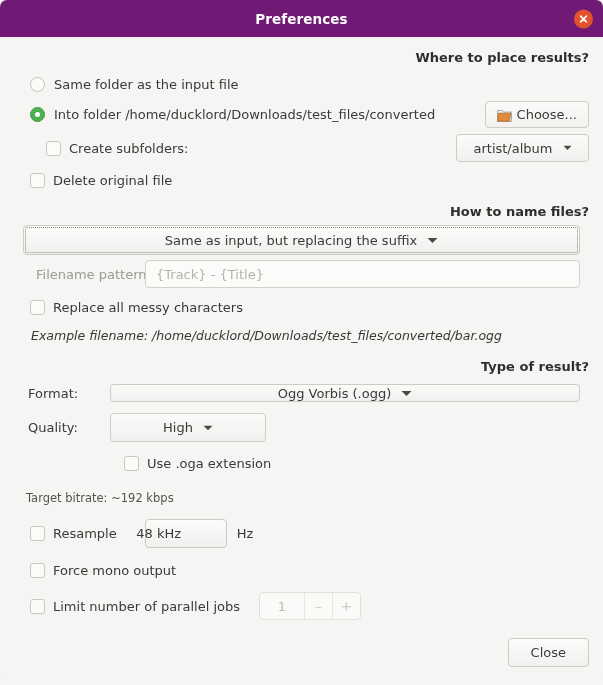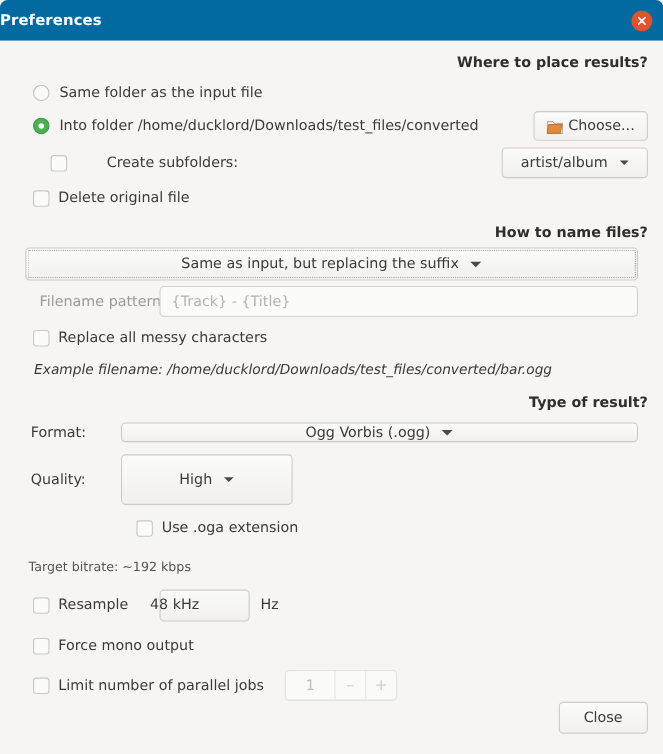--- a/index.html
+++ b/index.html
@@ -11,25 +11,26 @@
   }
   body {
     background: #f5f5f4;
     color: #3a3a38;
     font-size: 13px;
   }
 
   
   .titlebar {
     height: 37px;
-    background: #0369a1;
+    background: #701a75;
     border-top-left-radius: 7px;
     border-top-right-radius: 7px;
     display: flex;
     align-items: center;
+    justify-content: center;
     position: relative;
     user-select: none;
   }
   .titlebar-title {
     color: #ffffff;
     font-size: 13.5px;
     font-weight: bold;
     letter-spacing: 0.1px;
   }
   .close-btn {
@@ -247,21 +248,21 @@
     <span class="spacer"></span>
     <button class="btn">
       <svg width="15" height="14" viewBox="0 0 15 14">
         <path d="M0.5 2.5 h5 l1.2 1.6 h7.8 v9.4 h-14 z" fill="#f0f0ee" stroke="#9a9894" stroke-width="0.8"></path>
         <path d="M1.6 5.2 h12.2 l-1.4 7.9 h-12.2 z" fill="#e08a3c" stroke="#b86a20" stroke-width="0.8"></path>
       </svg>
       <span>Choose...</span>
     </button>
   </div>
 
-  <div class="row indent2" style="margin-top:6px;gap:28px;">
+  <div class="row indent2" style="margin-top:6px;">
     <span class="cb"></span>
     <span class="lbl">Create subfolders:</span>
     <span class="spacer"></span>
     <div class="combo" style="width:133px;">
       <span>artist/album</span>
       <svg class="arrow" width="9" height="6" viewBox="0 0 9 6">
         <path d="M0.5 0.8 L4.5 5 L8.5 0.8 z" fill="#4a4945"></path>
       </svg>
     </div>
   </div>
@@ -304,21 +305,21 @@
     <div class="combo" style="flex:1; height:18px;">
       <span>Ogg Vorbis (.ogg)</span>
       <svg class="arrow" width="11" height="7" viewBox="0 0 11 7">
         <path d="M0.5 0.9 L5.5 6 L10.5 0.9 z" fill="#4a4945"></path>
       </svg>
     </div>
   </div>
 
   <div class="row" style="margin-top:7px;">
     <span class="label-col">Quality:</span>
-    <div class="combo" style="width:156px; height:46px;">
+    <div class="combo" style="width:156px; height:29px;">
       <span>High</span>
       <svg class="arrow" width="10" height="6" viewBox="0 0 10 6">
         <path d="M0.5 0.8 L5 5.2 L9.5 0.8 z" fill="#4a4945"></path>
       </svg>
     </div>
   </div>
 
   <div class="row indent3" style="margin-top:8px;">
     <span class="cb"></span>
     <span class="lbl">Use .oga extension</span>

